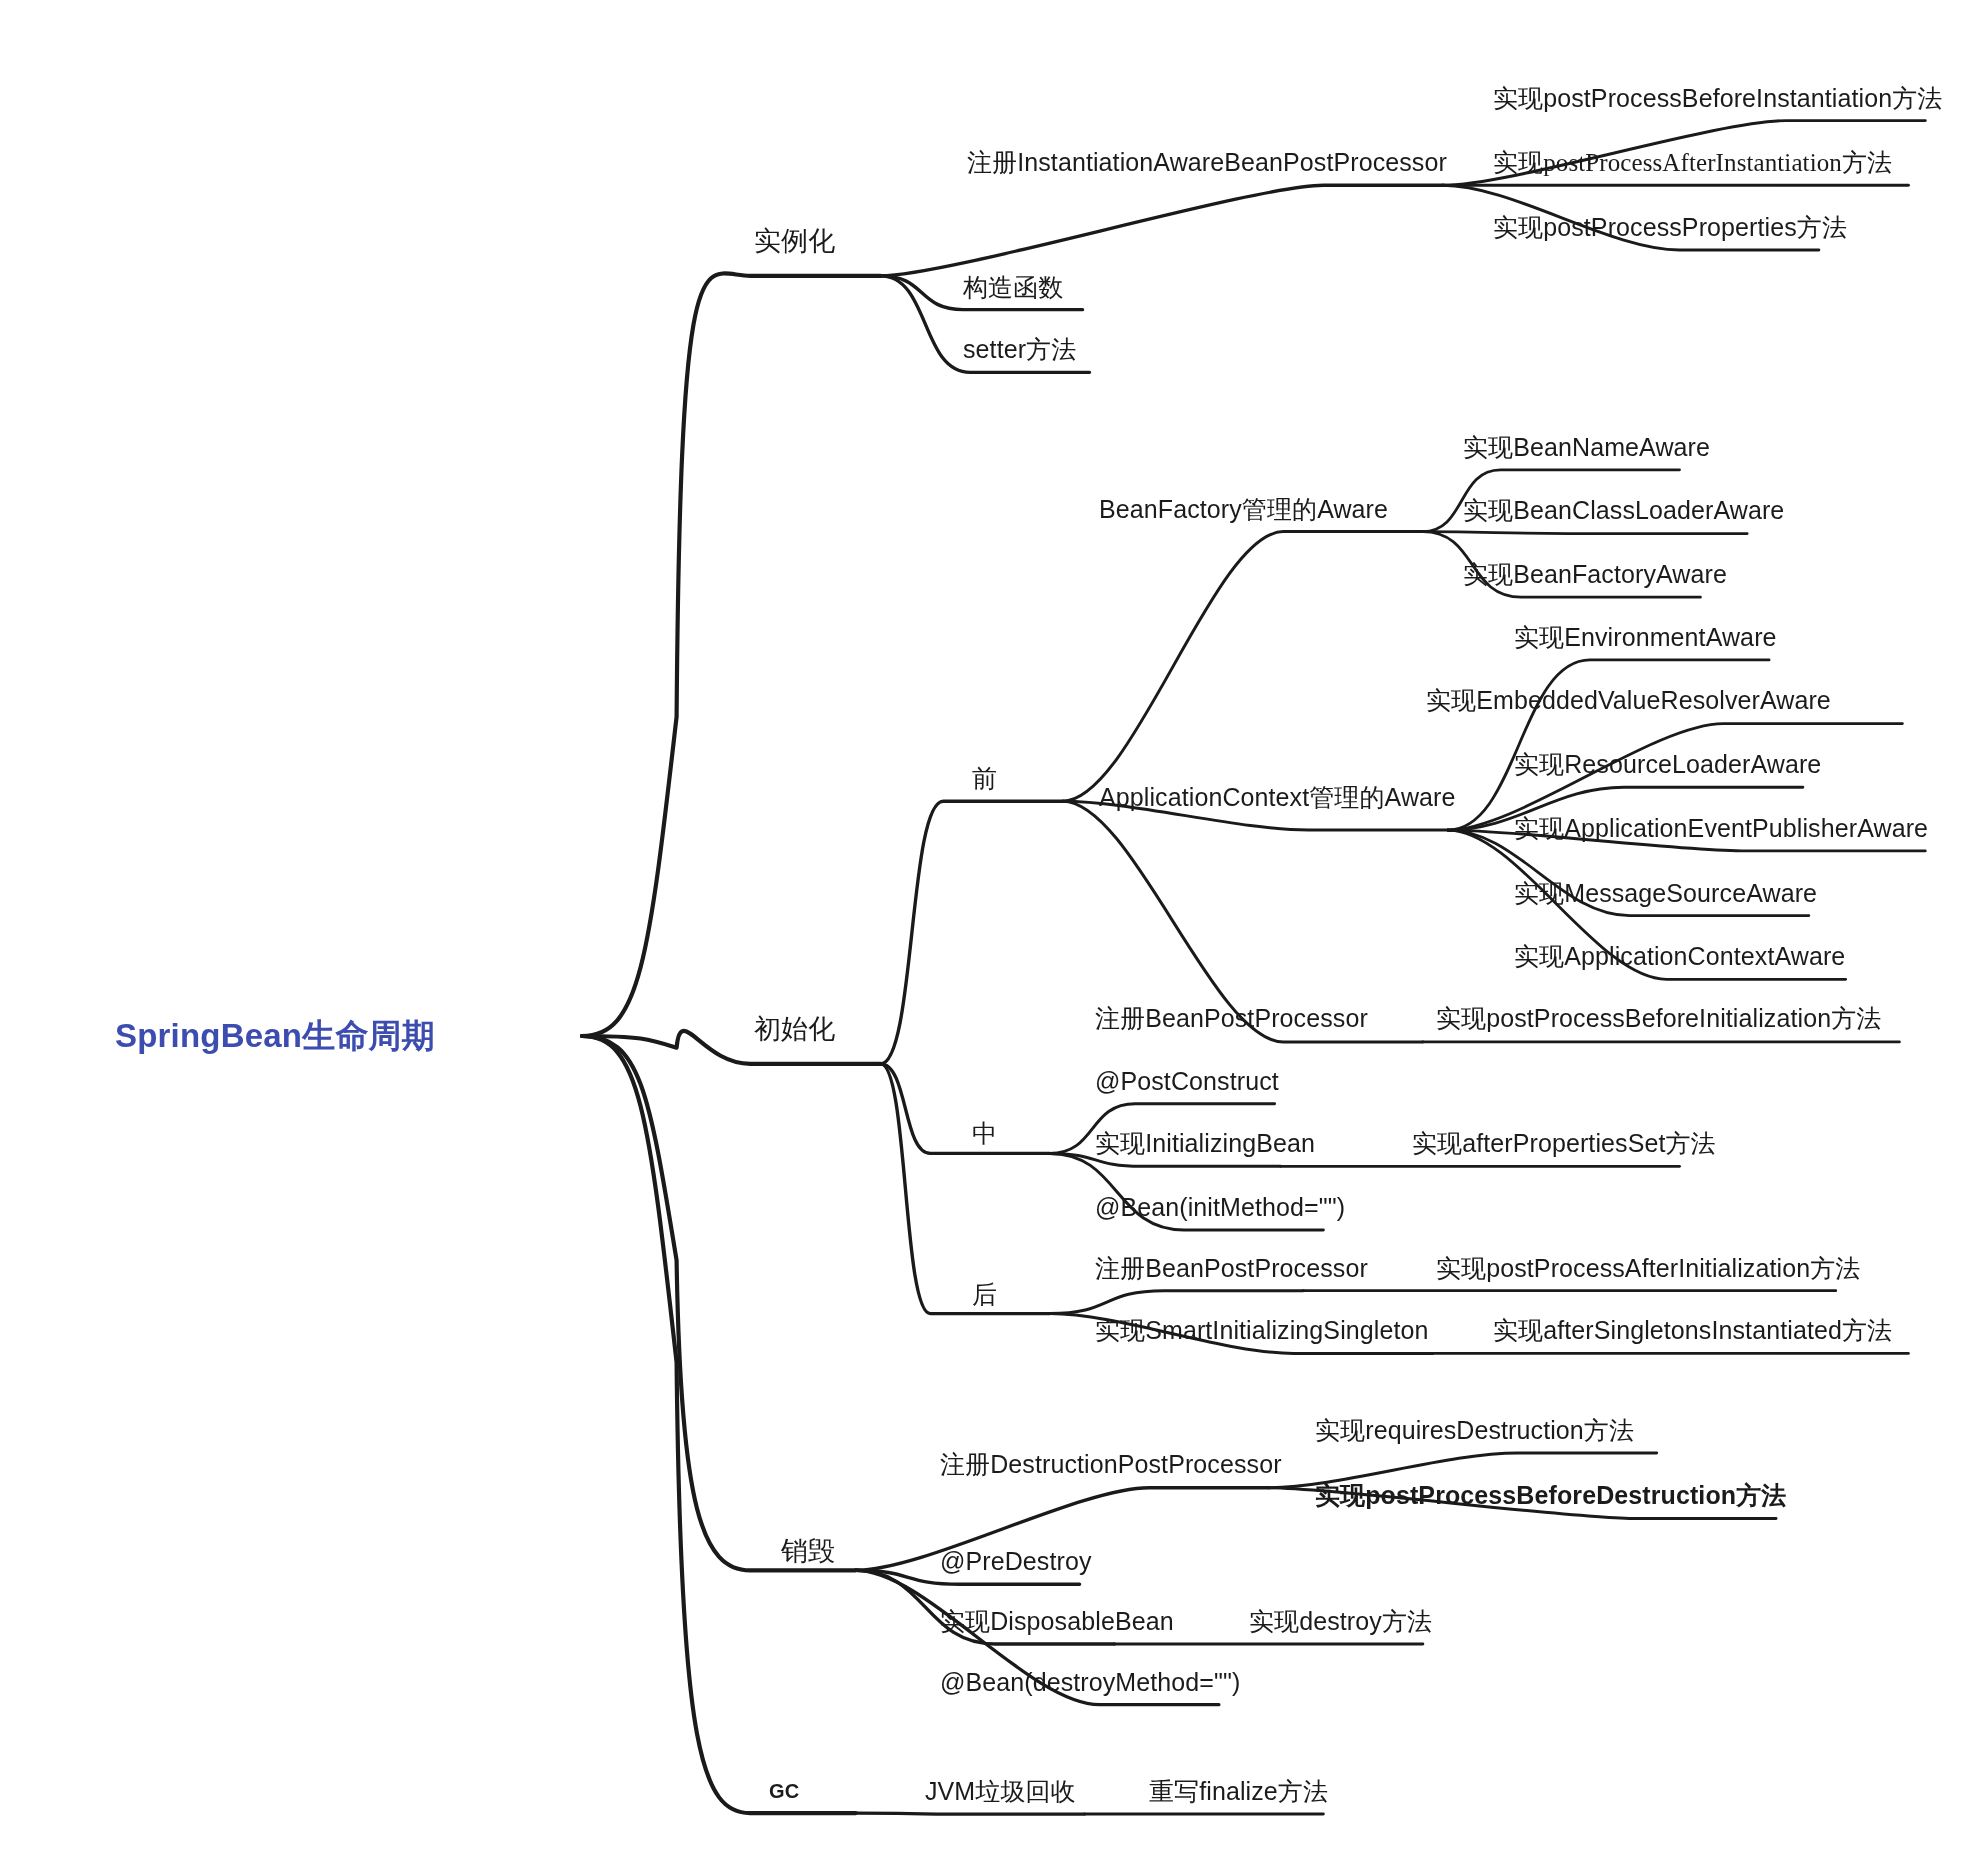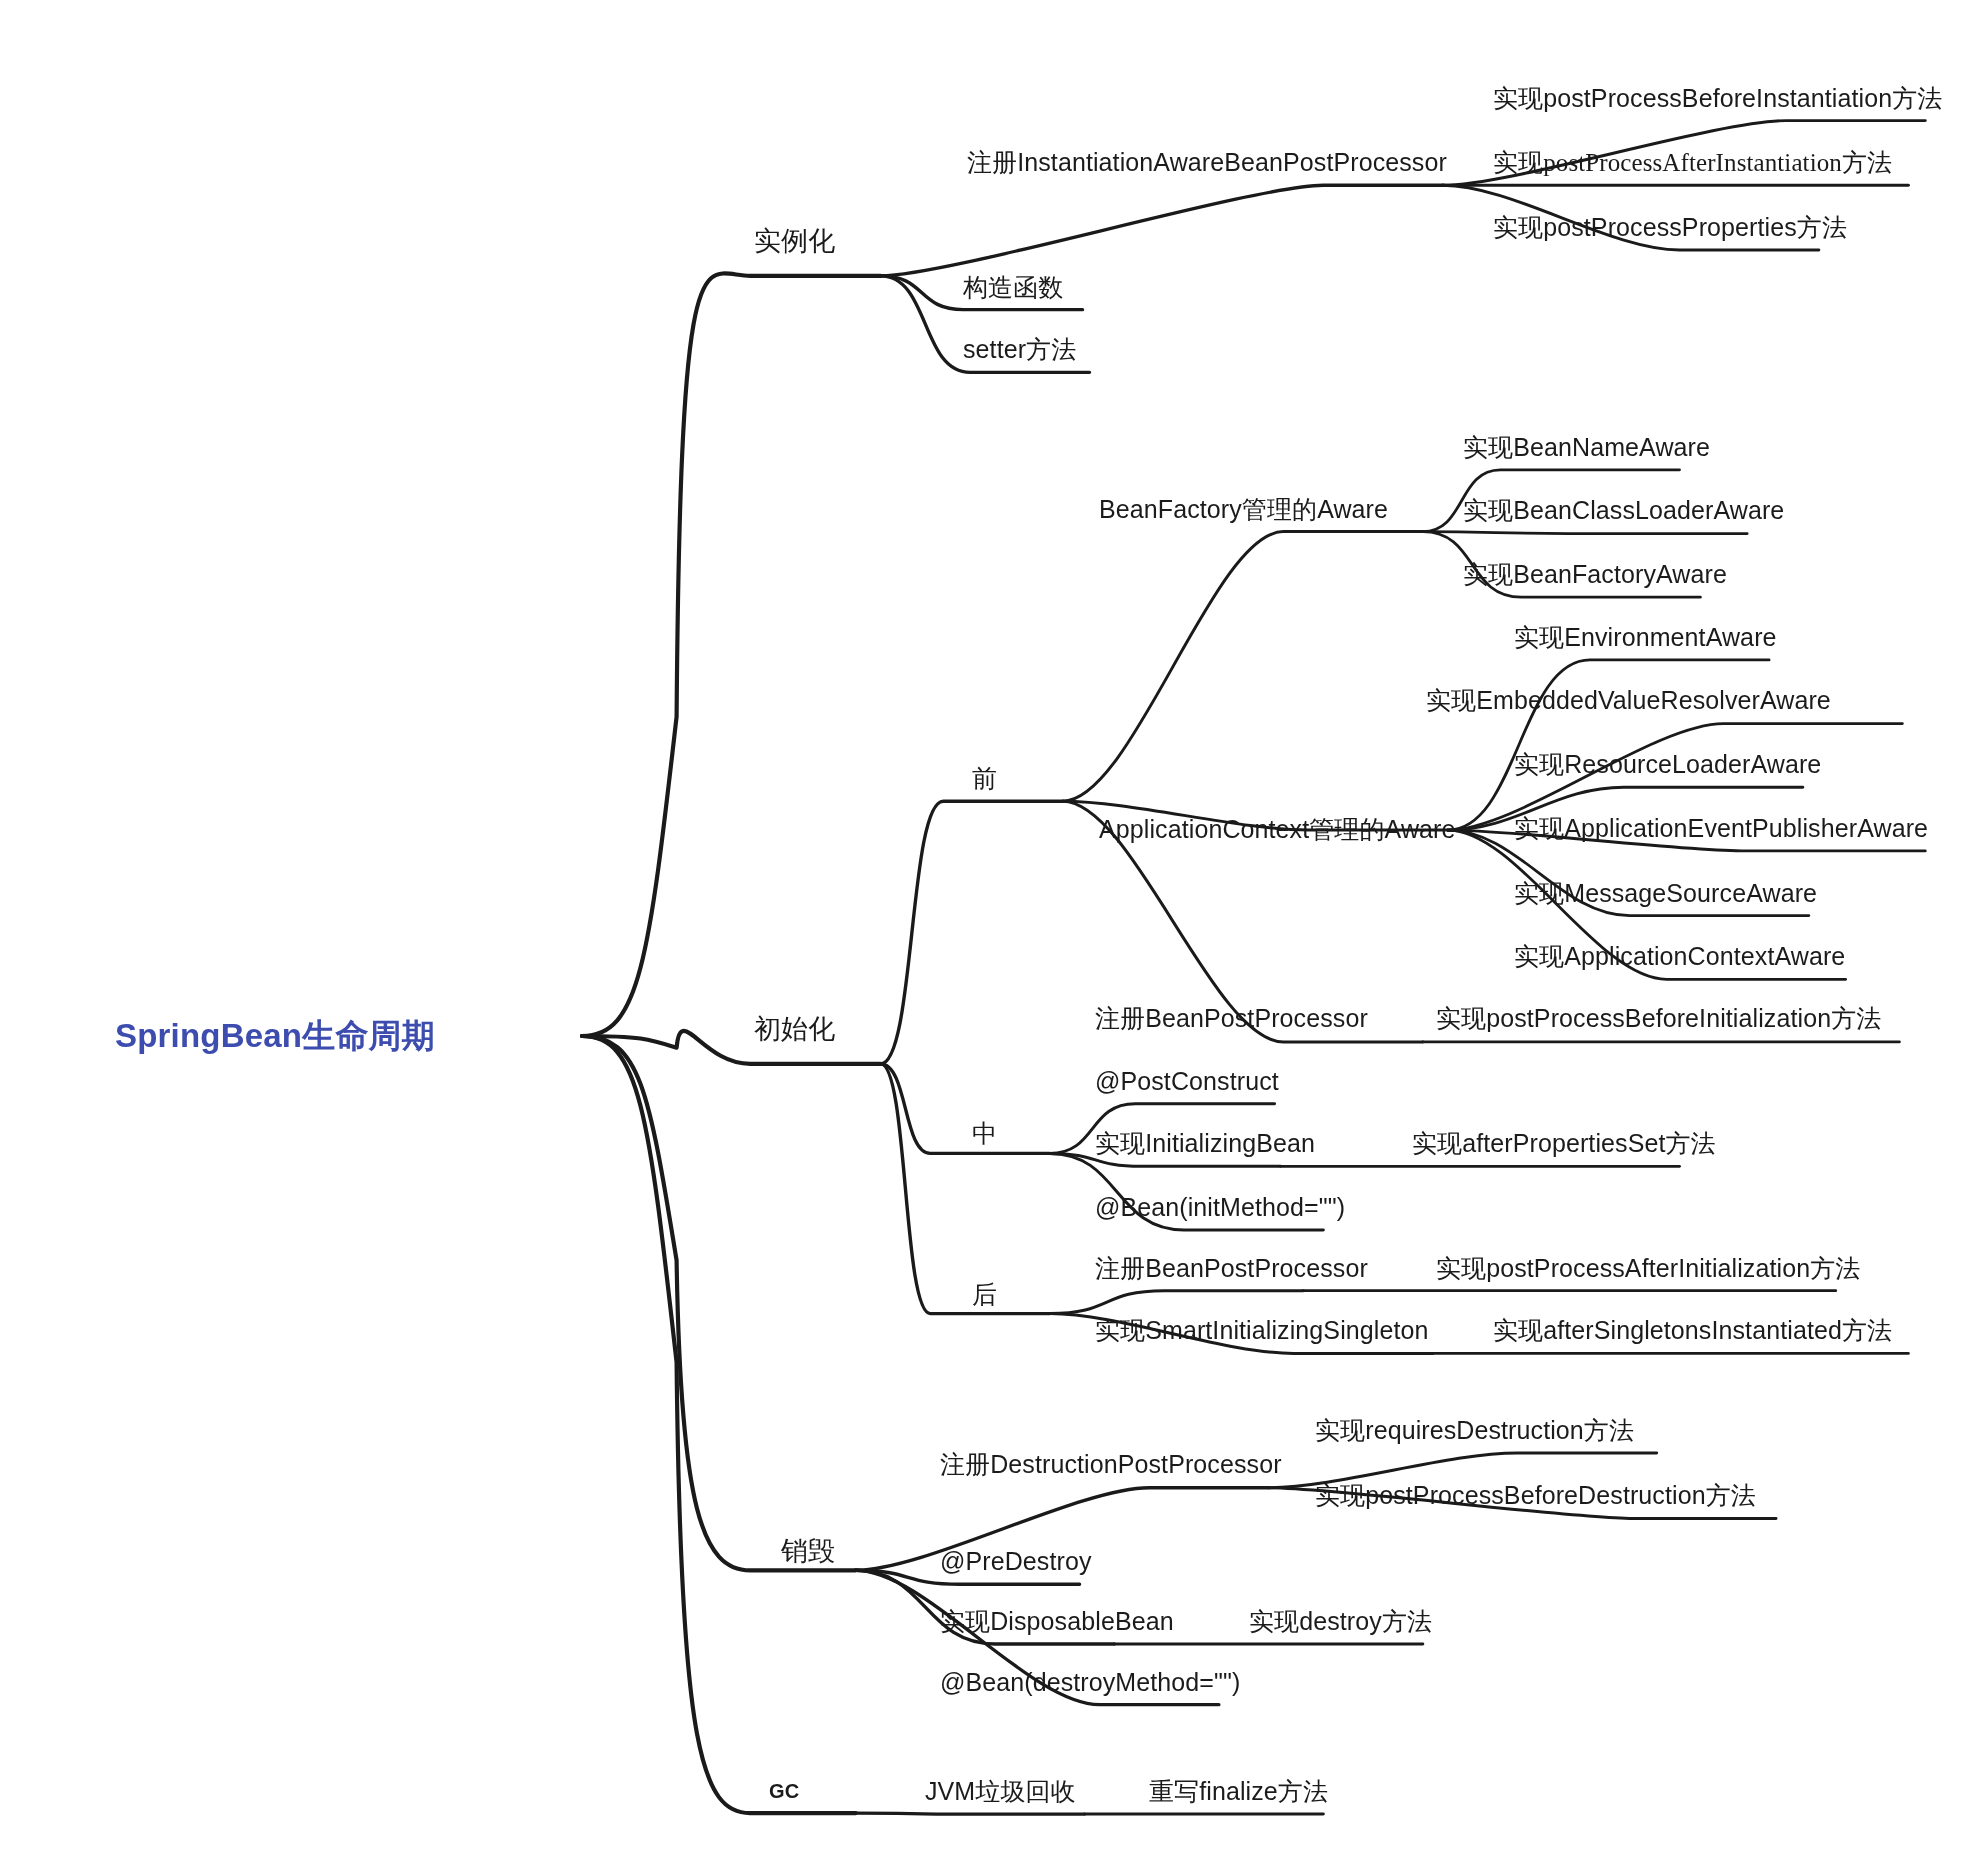--- a/index.html
+++ b/index.html
@@ -112,21 +112,21 @@
       <div class="node-label" style="left: 1493px; top: 163px; transform: translateY(-50%); font-family: Liberation Serif, serif;">实现postProcessAfterInstantiation方法</div>
       <div class="node-label" style="left: 1493px; top: 228px; transform: translateY(-50%);">实现postProcessProperties方法</div>
       <div class="node-label" style="left: 963px; top: 288px; transform: translateY(-50%);">构造函数</div>
       <div class="node-label" style="left: 963px; top: 350px; transform: translateY(-50%);">setter方法</div>
       <div class="node-label lvl1" style="left: 754px; top: 1030px; transform: translateY(-50%);">初始化</div>
       <div class="node-label" style="left: 972px; top: 779px; transform: translateY(-50%);">前</div>
       <div class="node-label" style="left: 1099px; top: 510px; transform: translateY(-50%);">BeanFactory管理的Aware</div>
       <div class="node-label" style="left: 1463px; top: 448px; transform: translateY(-50%);">实现BeanNameAware</div>
       <div class="node-label" style="left: 1463px; top: 511px; transform: translateY(-50%);">实现BeanClassLoaderAware</div>
       <div class="node-label" style="left: 1463px; top: 575px; transform: translateY(-50%);">实现BeanFactoryAware</div>
-      <div class="node-label" style="left: 1099px; top: 798px; transform: translateY(-50%); margin-top: 32px;">ApplicationContext管理的Aware</div>
+      <div class="node-label" style="left: 1099px; top: 798px; transform: translateY(-50%);">ApplicationContext管理的Aware</div>
       <div class="node-label" style="left: 1514px; top: 638px; transform: translateY(-50%); text-align: center;">实现EnvironmentAware</div>
       <div class="node-label" style="left: 1426px; top: 701px; transform: translateY(-50%);">实现EmbeddedValueResolverAware</div>
       <div class="node-label" style="left: 1514px; top: 765px; transform: translateY(-50%);">实现ResourceLoaderAware</div>
       <div class="node-label" style="left: 1514px; top: 829px; transform: translateY(-50%);">实现ApplicationEventPublisherAware</div>
       <div class="node-label" style="left: 1514px; top: 894px; transform: translateY(-50%);">实现MessageSourceAware</div>
       <div class="node-label" style="left: 1514px; top: 957px; transform: translateY(-50%);">实现ApplicationContextAware</div>
       <div class="node-label" style="left: 1095px; top: 1019px; transform: translateY(-50%);">注册BeanPostProcessor</div>
       <div class="node-label" style="left: 1436px; top: 1019px; transform: translateY(-50%);">实现postProcessBeforeInitialization方法</div>
       <div class="node-label" style="left: 972px; top: 1134px; transform: translateY(-50%);">中</div>
       <div class="node-label" style="left: 1095px; top: 1082px; transform: translateY(-50%);">@PostConstruct</div>
@@ -134,21 +134,21 @@
       <div class="node-label" style="left: 1412px; top: 1144px; transform: translateY(-50%);">实现afterPropertiesSet方法</div>
       <div class="node-label" style="left: 1095px; top: 1208px; transform: translateY(-50%);">@Bean(initMethod="")</div>
       <div class="node-label" style="left: 972px; top: 1295px; transform: translateY(-50%);">后</div>
       <div class="node-label" style="left: 1095px; top: 1269px; transform: translateY(-50%);">注册BeanPostProcessor</div>
       <div class="node-label" style="left: 1436px; top: 1269px; transform: translateY(-50%);">实现postProcessAfterInitialization方法</div>
       <div class="node-label" style="left: 1095px; top: 1331px; transform: translateY(-50%);">实现SmartInitializingSingleton</div>
       <div class="node-label" style="left: 1493px; top: 1331px; transform: translateY(-50%);">实现afterSingletonsInstantiated方法</div>
       <div class="node-label lvl1" style="left: 781px; top: 1552px; transform: translateY(-50%);">销毁</div>
       <div class="node-label" style="left: 940px; top: 1465px; transform: translateY(-50%);">注册DestructionPostProcessor</div>
       <div class="node-label" style="left: 1315px; top: 1431px; transform: translateY(-50%);">实现requiresDestruction方法</div>
-      <div class="node-label" style="left: 1315px; top: 1496px; transform: translateY(-50%);">实现postProcessBeforeDestruction方法</div>
+      <div class="node-label" style="left: 1315px; top: 1496px; transform: translateY(-50%); font-weight: bold;">实现postProcessBeforeDestruction方法</div>
       <div class="node-label" style="left: 940px; top: 1562px; transform: translateY(-50%);">@PreDestroy</div>
       <div class="node-label" style="left: 940px; top: 1622px; transform: translateY(-50%);">实现DisposableBean</div>
       <div class="node-label" style="left: 1249px; top: 1622px; transform: translateY(-50%);">实现destroy方法</div>
       <div class="node-label" style="left: 940px; top: 1683px; transform: translateY(-50%);">@Bean(destroyMethod="")</div>
       <div class="node-label bold" style="left: 769px; top: 1791px; transform: translateY(-50%);">GC</div>
       <div class="node-label" style="left: 925px; top: 1792px; transform: translateY(-50%);">JVM垃圾回收</div>
       <div class="node-label" style="left: 1149px; top: 1792px; transform: translateY(-50%);">重写finalize方法</div>
     </div>
 </div>
 

